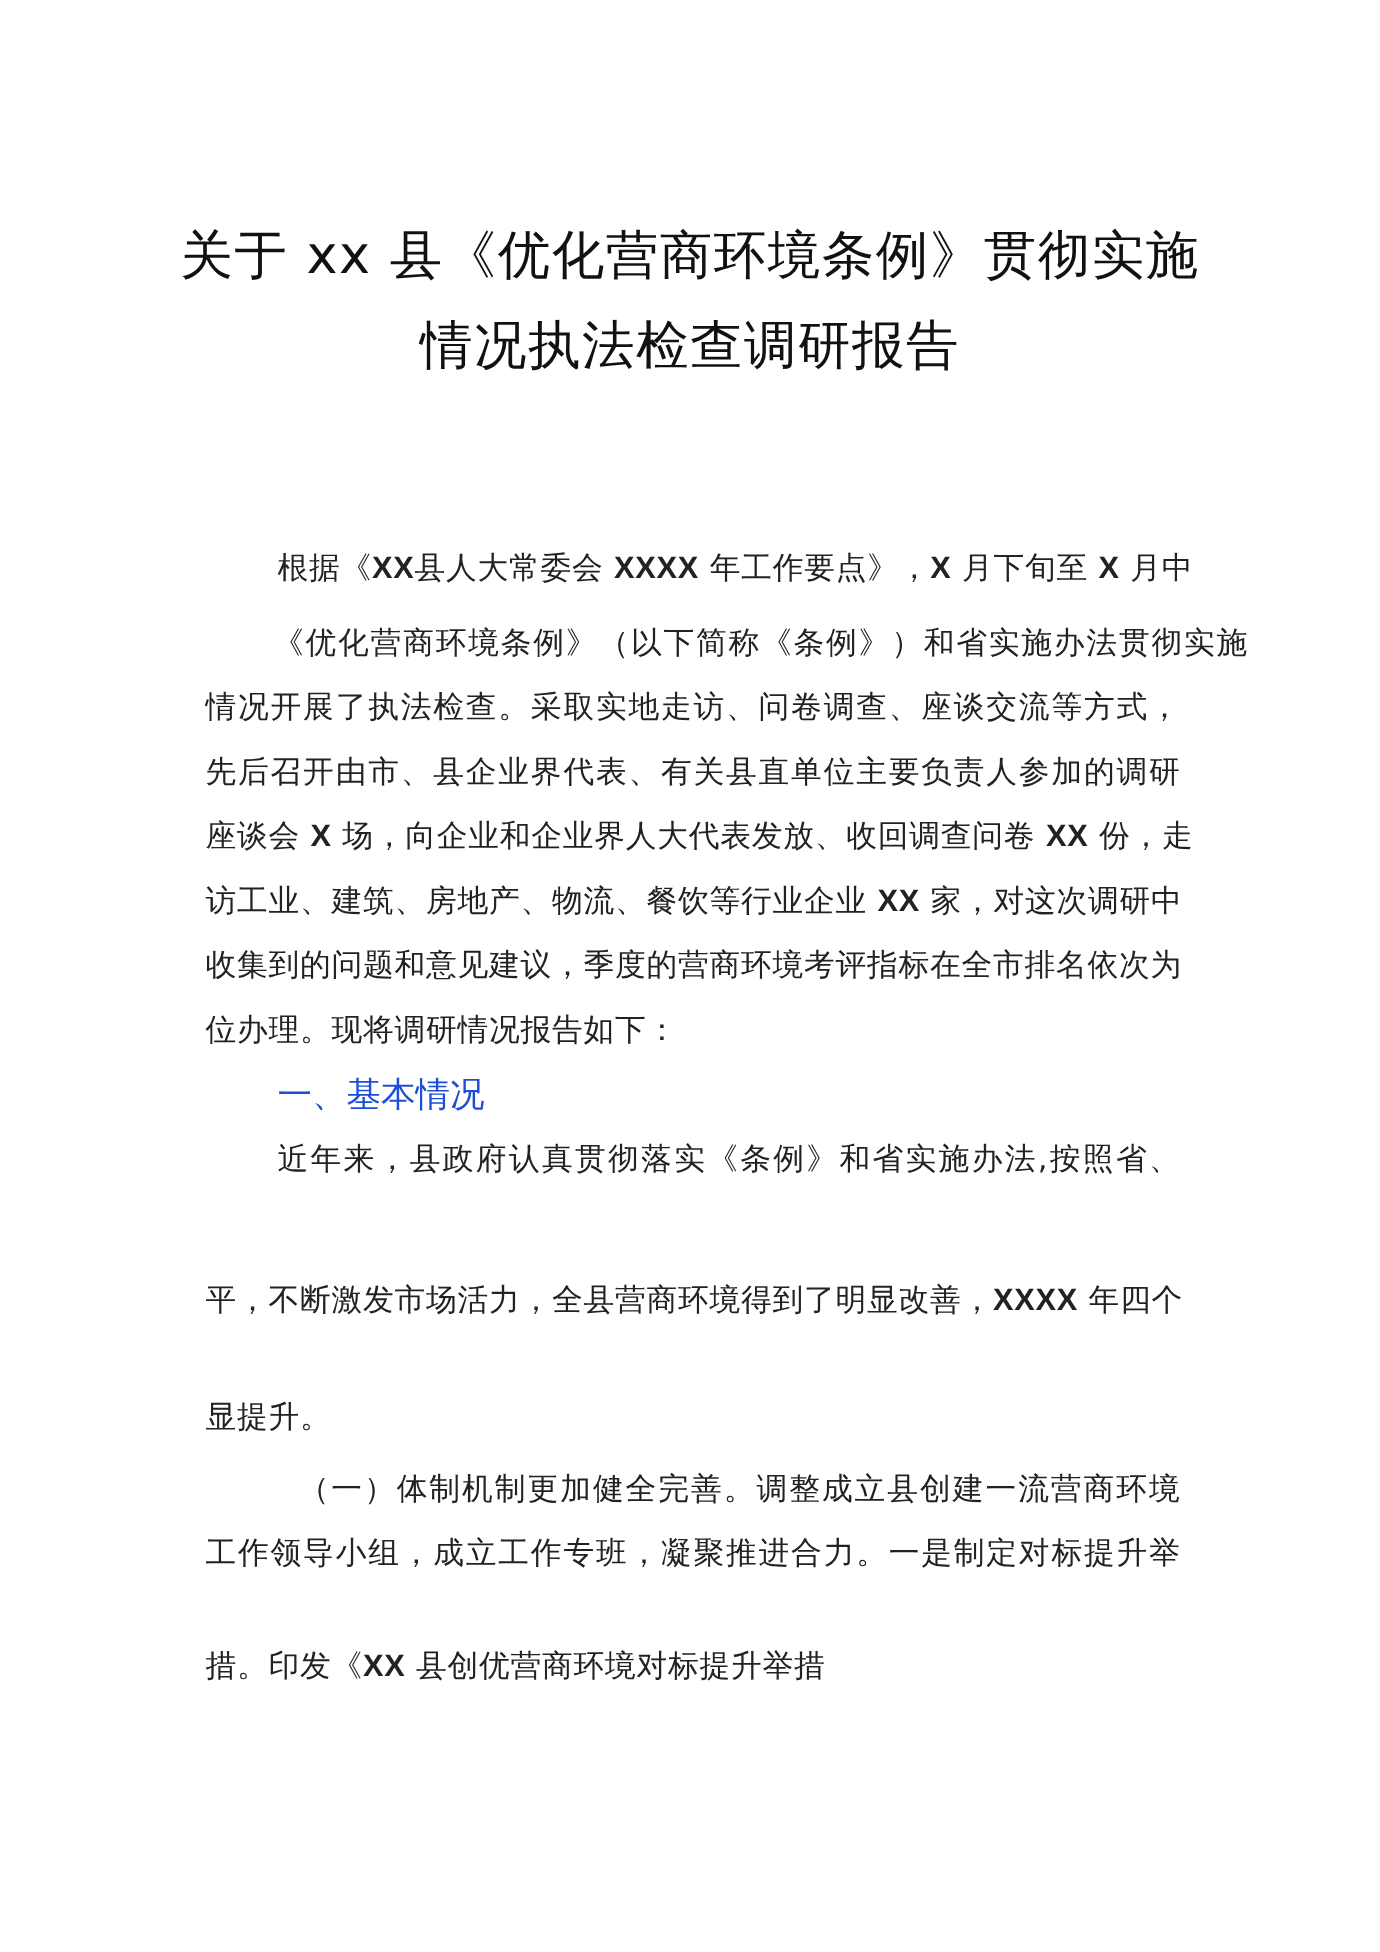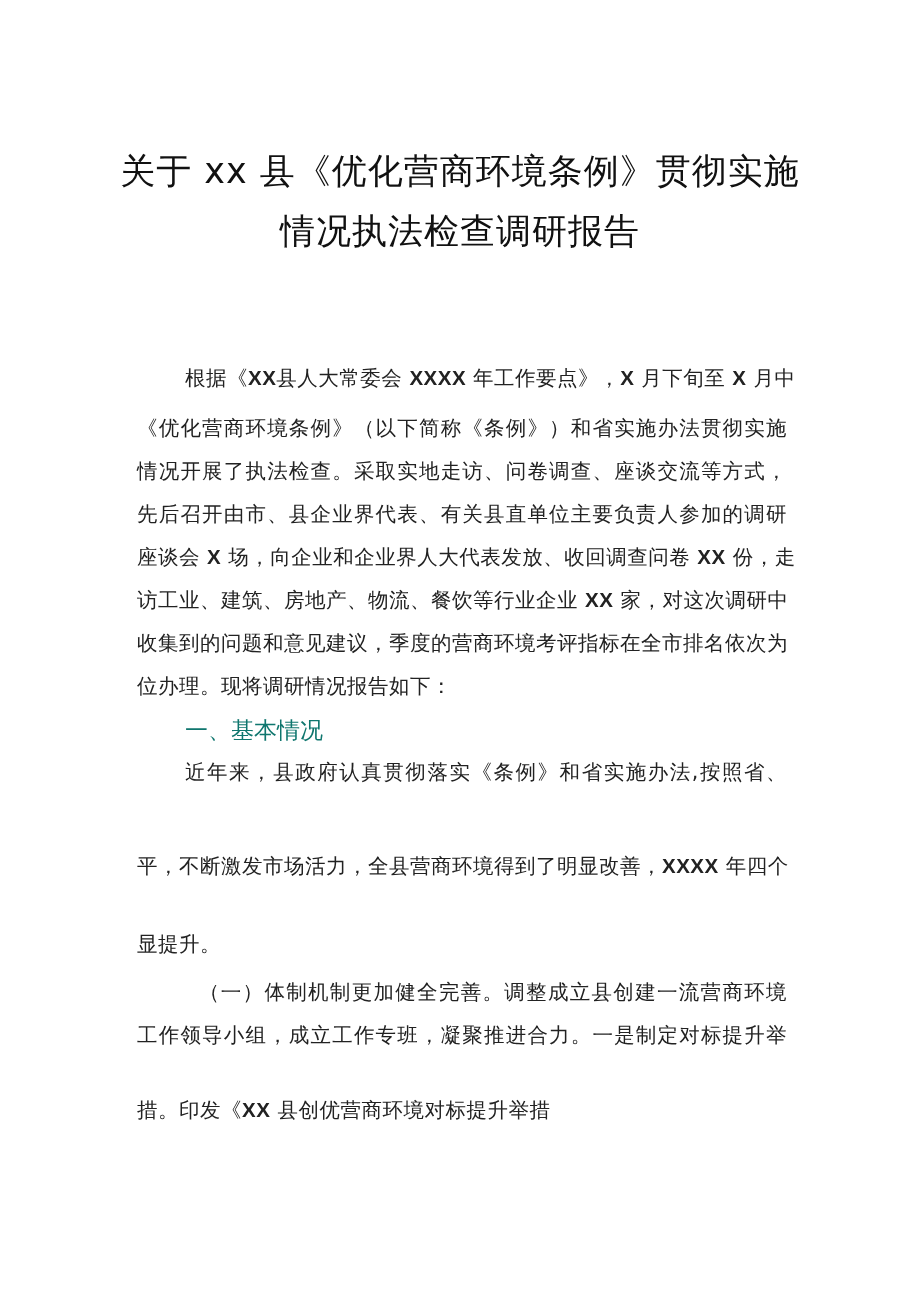--- a/index.html
+++ b/index.html
@@ -6,35 +6,35 @@
   body { width: 920px; height: 1301px; position: relative; overflow: hidden;
          font-family: "DejaVu Sans", "Liberation Sans", sans-serif; color: #111; }
   .page { position: absolute; left: 0; top: 0; width: 920px; height: 1301px; }
   .title-line { position: absolute; left: 0; width: 920px; text-align: center;
                 font-size: 35px; letter-spacing: 1px; color: #111; line-height: 40px; }
   .line { position: absolute; left: 137px; width: 650px; font-size: 20.5px; line-height: 28px;
           color: #222; white-space: nowrap; text-align: justify; text-align-last: justify; letter-spacing: 0.5px; }
   .line.last { text-align-last: left; }
   .line.indent { left: 185px; width: 602px; }
   .line.indent2 { left: 199px; width: 588px; }
-  .heading { position: absolute; left: 185px; font-size: 23px; line-height: 30px; color: #0f766e; }
+  .heading { position: absolute; left: 185px; font-size: 23px; line-height: 30px; color: #1d4ed8; }
   b { font-family: "Liberation Sans", sans-serif; font-weight: bold; }
 </style>
 </head>
 <body>
 
 <div class="page">
 
   <div class="title-line" style="top:151px;">关于 xx 县《优化营商环境条例》贯彻实施</div>
   <div class="title-line" style="top:211px;">情况执法检查调研报告</div>
 
   <div class="line indent" style="top:328px;margin-top:36px;">
     <span>根据《</span><b>XX</b><span>县人大常委会 </span><b>XXXX</b><span> 年工作要点》，</span><b>X</b><span> 月下旬至 </span><b>X</b><span> 月中</span>
   </div>
-  <div class="line" style="top:414px;">《优化营商环境条例》（以下简称《条例》）和省实施办法贯彻实施</div>
+  <div class="line" style="top:414px;margin-left:45px;">《优化营商环境条例》（以下简称《条例》）和省实施办法贯彻实施</div>
   <div class="line" style="top:457px;">情况开展了执法检查。采取实地走访、问卷调查、座谈交流等方式，</div>
   <div class="line" style="top:500px;">先后召开由市、县企业界代表、有关县直单位主要负责人参加的调研</div>
   <div class="line" style="top:543px;">
     <span>座谈会 </span><b>X</b><span> 场，向企业和企业界人大代表发放、收回调查问卷 </span><b>XX</b><span> 份，走</span>
   </div>
   <div class="line" style="top:586px;">
     <span>访工业、建筑、房地产、物流、餐饮等行业企业 </span><b>XX</b><span> 家，对这次调研中</span>
   </div>
   <div class="line" style="top:629px;">收集到的问题和意见建议，季度的营商环境考评指标在全市排名依次为</div>
   <div class="line last" style="top:672px;">位办理。现将调研情况报告如下：</div>

